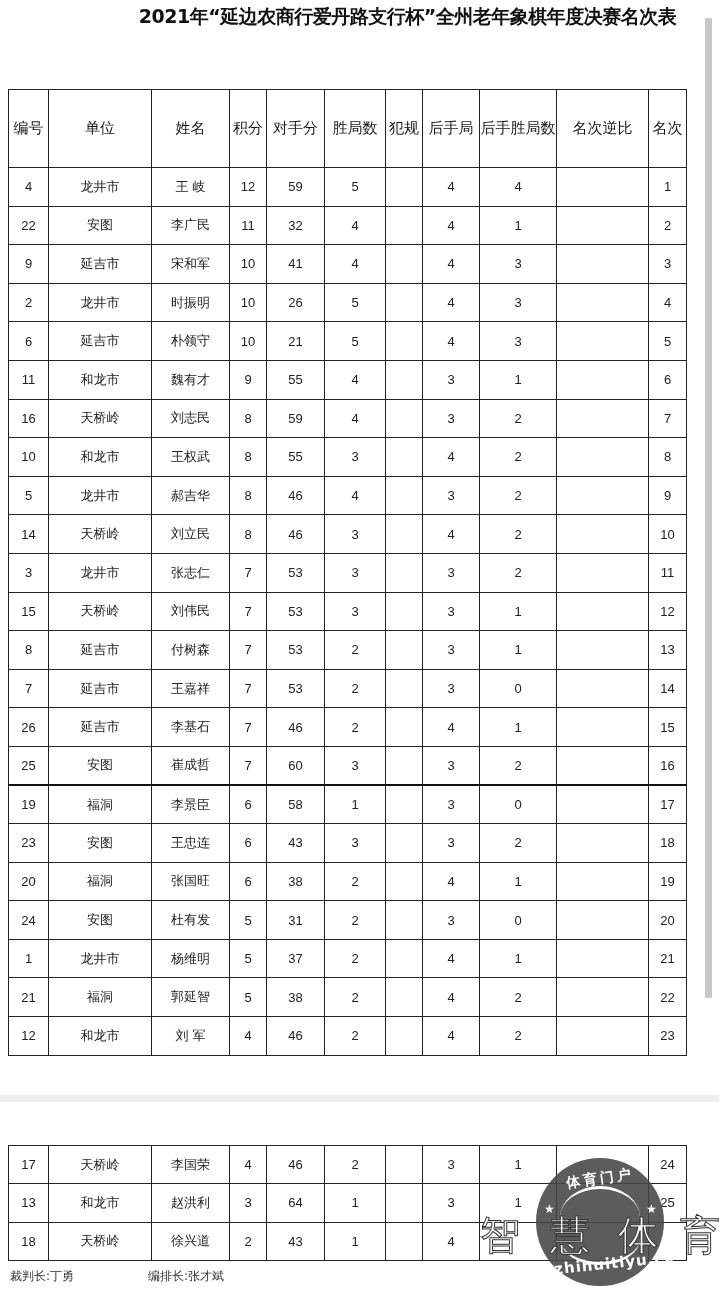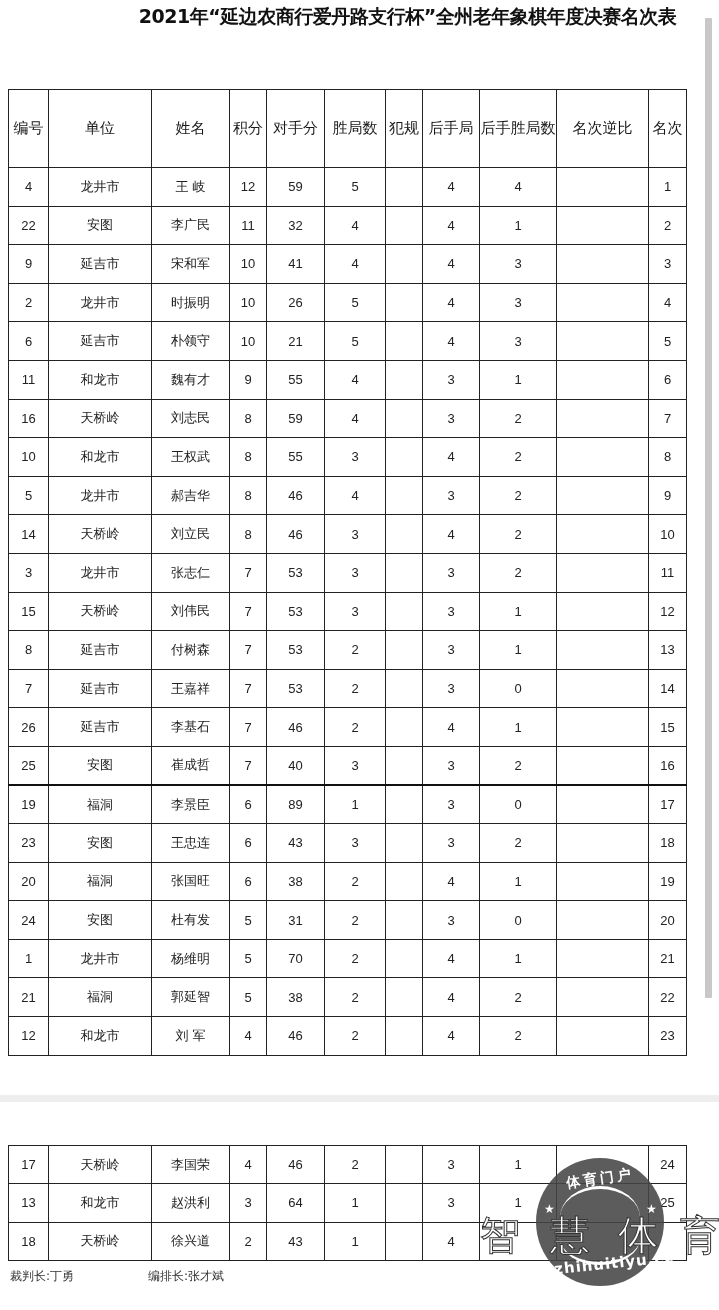--- a/index.html
+++ b/index.html
@@ -261,34 +261,34 @@
         <td class="num">4</td>
         <td class="num">1</td>
         <td class="num"></td>
         <td class="num">15</td>
       </tr>
       <tr>
         <td class="num">25</td>
         <td>安图</td>
         <td>崔成哲</td>
         <td class="num">7</td>
-        <td class="num">40</td>
+        <td class="num">60</td>
         <td class="num">3</td>
         <td class="num"></td>
         <td class="num">3</td>
         <td class="num">2</td>
         <td class="num"></td>
         <td class="num">16</td>
       </tr>
       <tr class="thick-top">
         <td class="num">19</td>
         <td>福洞</td>
         <td>李景臣</td>
         <td class="num">6</td>
-        <td class="num">89</td>
+        <td class="num">58</td>
         <td class="num">1</td>
         <td class="num"></td>
         <td class="num">3</td>
         <td class="num">0</td>
         <td class="num"></td>
         <td class="num">17</td>
       </tr>
       <tr>
         <td class="num">23</td>
         <td>安图</td>
@@ -326,21 +326,21 @@
         <td class="num">3</td>
         <td class="num">0</td>
         <td class="num"></td>
         <td class="num">20</td>
       </tr>
       <tr>
         <td class="num">1</td>
         <td>龙井市</td>
         <td>杨维明</td>
         <td class="num">5</td>
-        <td class="num">70</td>
+        <td class="num">37</td>
         <td class="num">2</td>
         <td class="num"></td>
         <td class="num">4</td>
         <td class="num">1</td>
         <td class="num"></td>
         <td class="num">21</td>
       </tr>
       <tr>
         <td class="num">21</td>
         <td>福洞</td>

